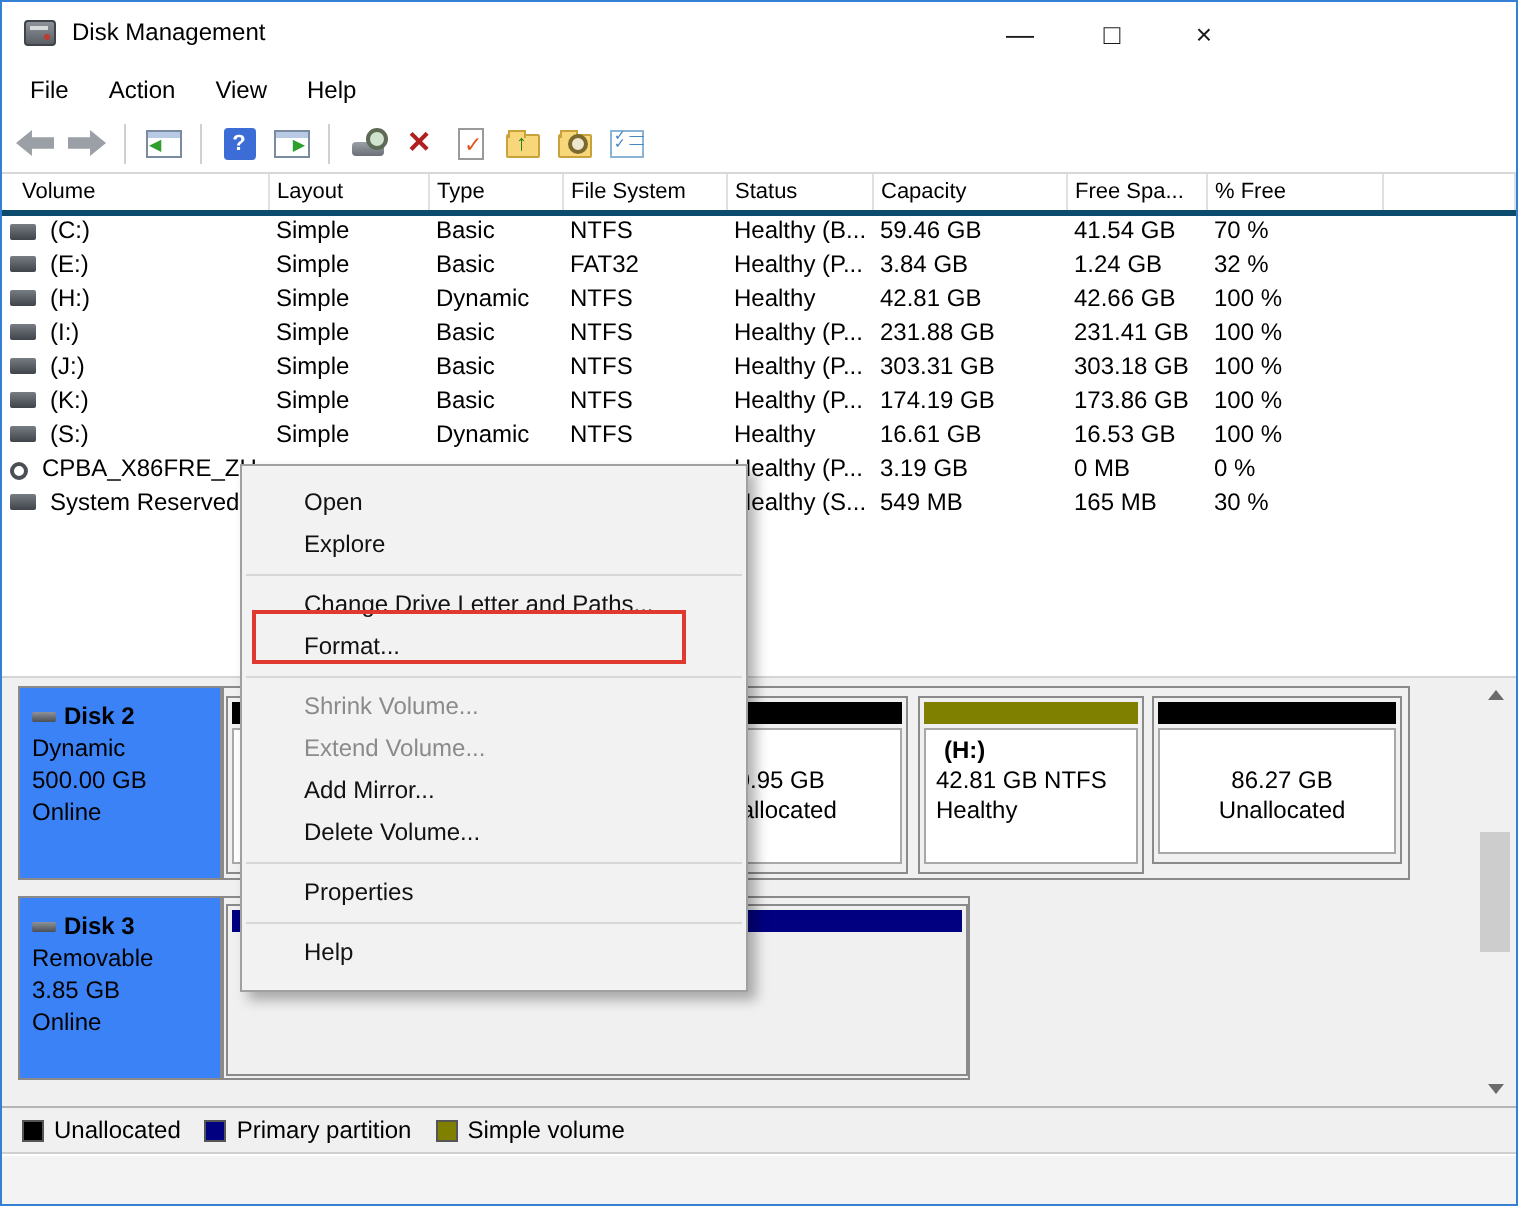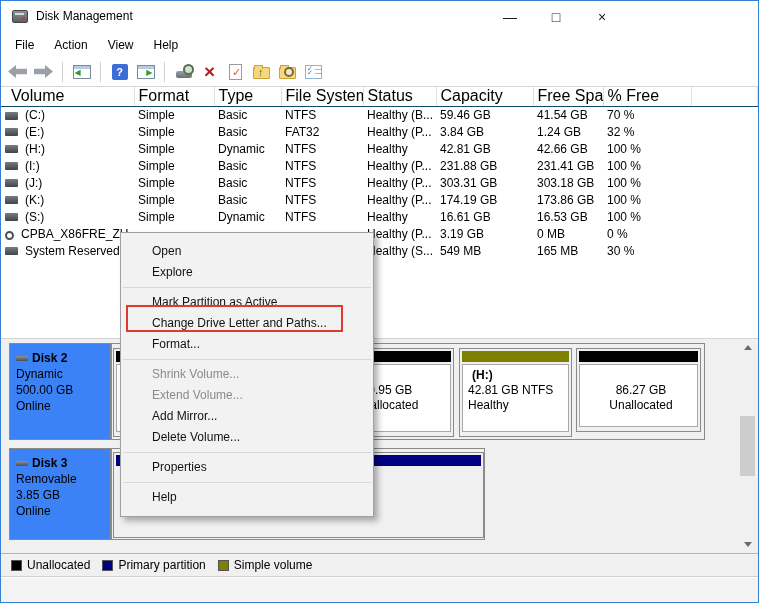--- a/index.html
+++ b/index.html
@@ -41,21 +41,21 @@
   .folder{width:17px;height:12px;background:#f7d77a;border:1px solid #caa23c;border-radius:1px;position:relative;margin-top:3px;}
   .folder:before{content:"";position:absolute;left:0;top:-3px;width:7px;height:3px;background:#f7d77a;border:1px solid #caa23c;border-bottom:none;}
   .folder.up:after{content:"↑";position:absolute;left:4px;top:-2px;color:#1e7d1e;font-weight:bold;font-size:11px;}
   .folder.mag:after{content:"";position:absolute;left:4px;top:-1px;width:6px;height:6px;border:2px solid #7b6a2f;border-radius:50%;background:#efe7cd;}
   .tasklist{width:17px;height:14px;background:#fff;border:1px solid #8ab4d8;position:relative;font-size:7px;color:#3a7ebf;line-height:4px;padding:1px;}
   .tasklist:after{content:"✓ —\A✓ —";white-space:pre;}
   
   .listview{position:absolute;left:0;top:86px;width:757px;height:251px;background:#fff;}
   table.vols{border-collapse:collapse;table-layout:fixed;width:757px;}
   table.vols th{height:19px;font-weight:normal;text-align:left;padding:0 0 0 4px;
-      border-right:1px solid #e0e0e0;border-bottom:1px solid #0c4a6e;font-size:16px;overflow:hidden;white-space:nowrap;}
+      border-right:1px solid #e0e0e0;border-bottom:3px solid #0c4a6e;font-size:11px;overflow:hidden;white-space:nowrap;}
   table.vols th.first{padding-left:10px;}
   table.vols td{height:17px;padding:0 0 0 4px;font-size:12px;white-space:nowrap;overflow:hidden;}
   td.c-vol{padding-left:8px;}
   .vicon{display:inline-block;vertical-align:middle;margin-right:7px;}
   .vicon.drive{width:13px;height:8px;background:linear-gradient(#777d84,#3f444a);border-radius:1px;}
   .vicon.disc{width:9px;height:9px;border:2px solid #4a4f55;border-radius:50%;position:relative;top:1px;}
   
   .diskpane{position:absolute;left:0;top:337px;width:757px;height:215px;background:#f0f0f0;border-top:1px solid #d4d4d4;}
   .disk-label{position:absolute;left:8px;width:102px;border:1px solid #8a8a8a;background:#3b82f6;padding:6px 0 0 6px;line-height:16px;}
   .disk-title{font-weight:bold;}
@@ -163,21 +163,21 @@
           <col style="width:82px">
         <col style="width:73px">
           <col style="width:97px">
           <col style="width:70px">
           <col style="width:88px">
           <col>
       </colgroup>
       <tbody>
           <tr>
         <th class="first">Volume</th>
-        <th>Format</th>
+        <th>Layout</th>
         <th>Type</th>
         <th>File System</th>
         <th>Status</th>
         <th>Capacity</th>
         <th>Free Spa...</th>
         <th>% Free</th>
         <th></th>
       </tr>
       <tr>
         <td class="c-vol"><span class="vicon drive"></span><span>(C:)</span></td>
@@ -354,21 +354,20 @@
       <span class="leg-sq" style="background: rgb(128, 128, 0);"></span>
       <span>Simple volume</span>
     </div>
   </div>
   <div class="statusbar"></div>
 
   <div class="ctxmenu">
     <div class="mi">Open</div>
     <div class="mi">Explore</div>
     <div class="msep"></div>
-    <div class="mi">Mark Partition as Active</div>
     <div class="mi">Change Drive Letter and Paths...</div>
     <div class="mi">Format...</div>
     <div class="msep"></div>
     <div class="mi disabled">Shrink Volume...</div>
     <div class="mi disabled">Extend Volume...</div>
     <div class="mi">Add Mirror...</div>
     <div class="mi">Delete Volume...</div>
     <div class="msep"></div>
     <div class="mi">Properties</div>
     <div class="msep"></div>

